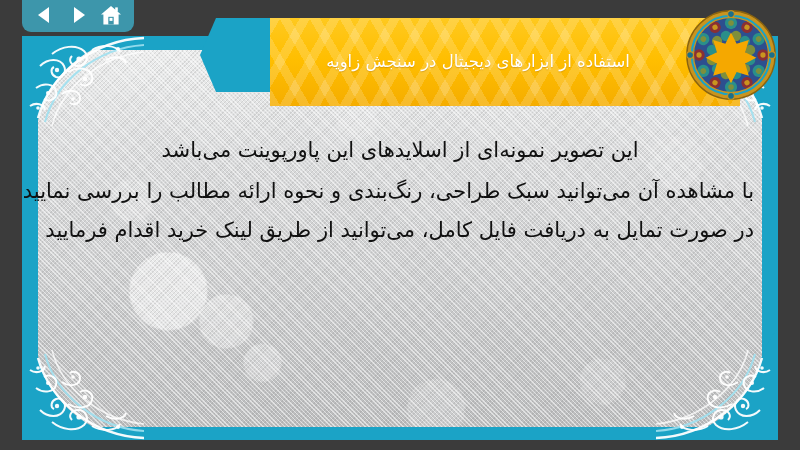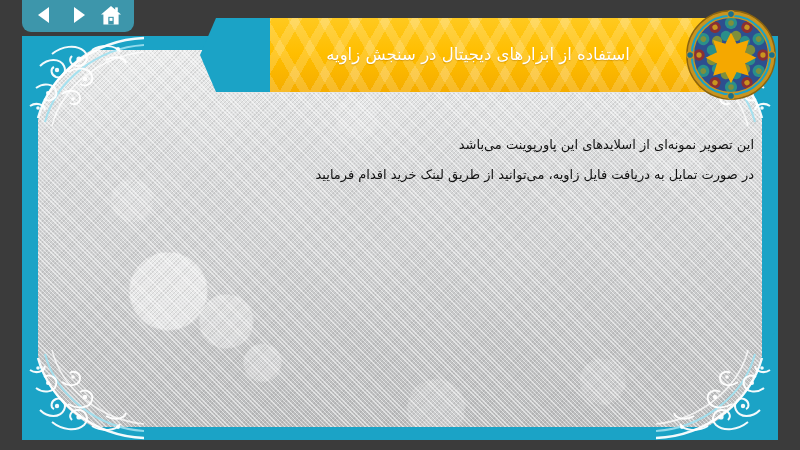--- a/index.html
+++ b/index.html
@@ -119,21 +119,21 @@
     left: 0;
     top: 0;
     width: 74px;
     height: 74px;
   }
   .banner-body {
     position: absolute;
     left: 70px;
     top: 0;
     right: 0;
-    height: 74px;
+    height: 88px;
     background-color: #ffc20e;
     background-image:
       repeating-linear-gradient(60deg, rgba(255,255,255,0.17) 0 9px, rgba(255,255,255,0) 9px 26px),
       repeating-linear-gradient(-60deg, rgba(255,255,255,0.17) 0 9px, rgba(255,255,255,0) 9px 26px),
       linear-gradient(180deg, #ffc91f 0%, #ffbe00 48%, #f5ad00 100%);
     display: flex;
     flex-direction: row;
     align-items: center;
     justify-content: center;
     box-sizing: border-box;
@@ -164,26 +164,25 @@
     position: absolute;
     left: 24px;
     right: 24px;
     top: 100px;
     direction: rtl;
     text-align: center;
     z-index: 20;
   }
   .body-line {
     color: #111111;
-    font-size: 13px;
+    font-size: 21px;
     line-height: 1.38;
     margin: 0 0 10px 0;
     white-space: nowrap;
     font-family: "DejaVu Sans", sans-serif;
-    text-align: right;
   }
   .body-line.l1 { margin-bottom: 12px; }
 </style>
 </head>
 <body>
 
 <div id="stage">
 
   <div class="outer-frame"></div>
 
@@ -330,21 +329,22 @@
           <circle cx="26" cy="57" r="2"></circle>
           <circle cx="96" cy="13" r="2"></circle>
           <circle cx="16" cy="72" r="1.8"></circle>
           <circle cx="51" cy="63" r="1.8"></circle>
         </g>
       </svg>
     </div>
 
     <div class="body-text">
       <p class="body-line l1">این تصویر نمونه‌ای از اسلایدهای این پاورپوینت می‌باشد</p>
-      <p class="body-line">در صورت تمایل به دریافت فایل زاویه، می‌توانید از طریق لینک خرید اقدام فرمایید</p>
+      <p class="body-line">با مشاهده آن می‌توانید سبک طراحی، رنگ‌بندی و نحوه ارائه مطالب را بررسی نمایید</p>
+      <p class="body-line">در صورت تمایل به دریافت فایل کامل، می‌توانید از طریق لینک خرید اقدام فرمایید</p>
     </div>
 
   </div>
 
   <div class="banner-wrap">
     <div class="banner-arrow">
       <svg width="74" height="74" viewBox="0 0 74 74">
         <polygon points="74,0 74,74 16,74 0,37 16,0" fill="#1ba3c6"></polygon>
       </svg>
     </div>

